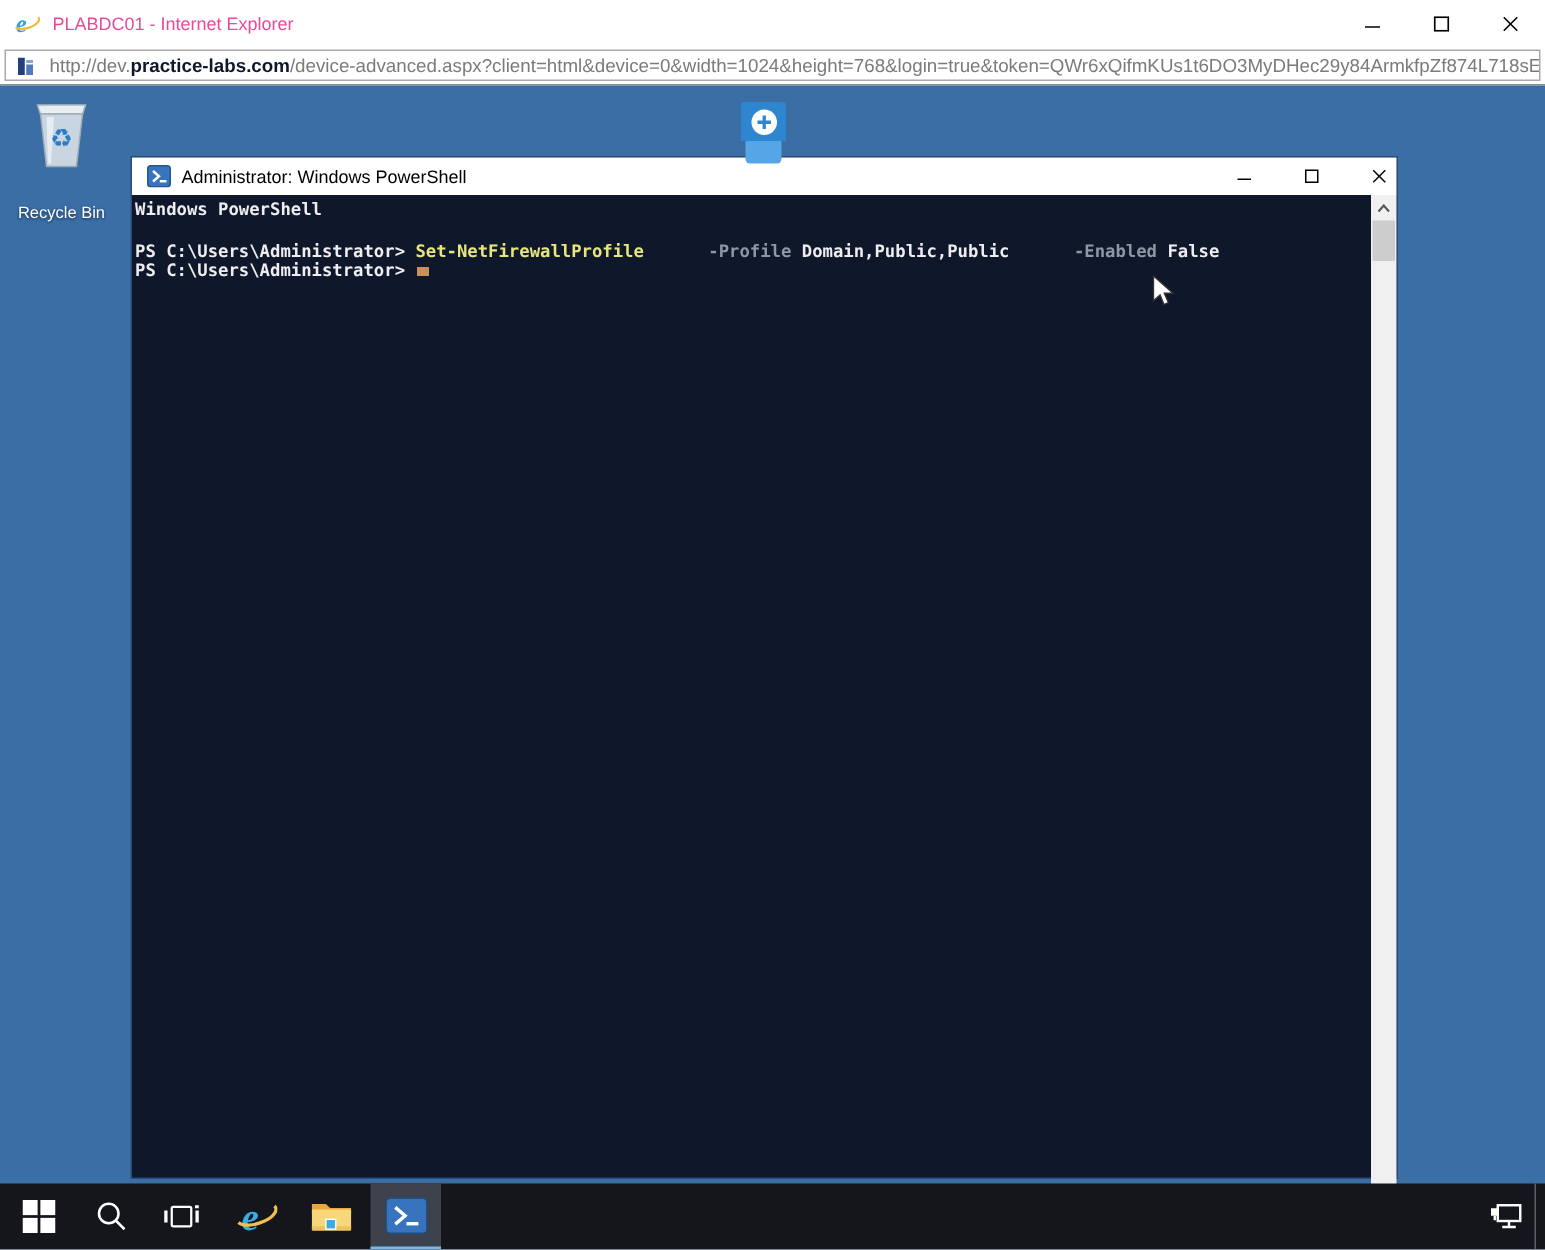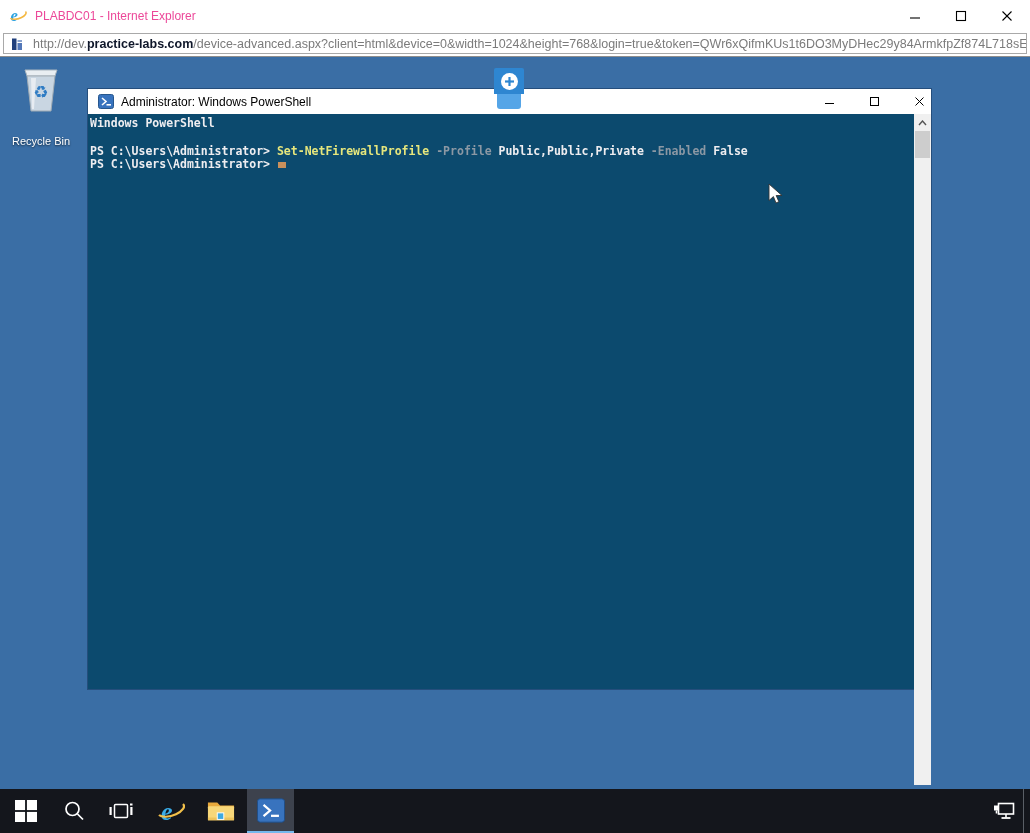--- a/index.html
+++ b/index.html
@@ -24,32 +24,32 @@
 
   .recycle-bin { position:absolute; left:7px; top:7px; width:68px; text-align:center; }
   .recycle-bin .label { margin-top:17px; font-size:11px; color:#fff; text-shadow:0 1px 2px rgba(0,0,0,.65); }
 
   .plus-button { position:absolute; left:494px; top:11px; width:30px; height:41px; z-index:30; cursor:pointer; }
   .plus-main { position:absolute; left:0; top:0; width:30px; height:26px; background:#2e86d1; border-radius:2px 2px 0 0; }
   .plus-tab { position:absolute; left:3px; top:26px; width:24px; height:15px; background:#55a5e7; border-radius:0 0 3px 3px; }
   .plus-circle { position:absolute; left:6.5px; top:5px; width:17px; height:17px; background:#fff; border-radius:50%; display:flex; align-items:center; justify-content:center; }
 
   
-  .ps-window { position:absolute; left:88px; top:32px; width:843px; height:600px; background:#0c4a6e; box-shadow:0 0 0 1px rgba(0,20,50,.35); z-index:10; }
+  .ps-window { position:absolute; left:88px; top:48px; width:843px; height:680px; background:#0f172a; box-shadow:0 0 0 1px rgba(0,20,50,.35); z-index:10; }
   .ps-titlebar { position:relative; height:25px; background:#fff; display:flex; align-items:center; }
   .ps-titlebar .ps-ico { margin-left:10px; }
   .ps-title { margin-left:7px; font-size:12px; color:#000; }
   .ps-controls { position:absolute; right:-11px; top:0; height:25px; display:flex; }
   .ps-controls .win-btn { width:45px; height:25px; }
 
   .ps-body { display:flex; height:671px;border-radius:10px; }
   .console { flex:1 1 auto; padding:3px 0 0 2px; font-family:"DejaVu Sans Mono","Liberation Mono",monospace; font-size:11.5px; line-height:13.8px; font-weight:600; color:#eeedf0; overflow:hidden; }
   .console .line { white-space:pre; }
   .tok-cmdlet { color:#e6e67c; }
-  .tok-param { color:#8c98a4; }
+  .tok-param { color:#8c98a4;margin-left:36px; }
   .cursor-block { display:inline-block; width:8px; height:6px; background:#c9905c; margin-left:1px; }
 
   .scrollbar { flex:0 0 17px; background:#f0f0f0; position:relative; }
   .sb-up { position:absolute; left:0; top:0; width:17px; height:17px; display:flex; align-items:center; justify-content:center; }
   .sb-thumb { position:absolute; left:1px; top:17px; width:15px; height:27px; background:#cdcdcd; }
 
   
   .taskbar { position:absolute; left:0; top:732px; width:1030px; height:44px; background:#14161c; z-index:40; }
   .tb-btn { position:absolute; top:0; height:44px; width:46px; display:flex; align-items:center; justify-content:center; }
   .tb-btn.active { background:#3d424d; border-bottom:2px solid #76b9ed; }
@@ -149,21 +149,21 @@
                 <line x1="9.5" y1="1.5" x2="1.5" y2="9.5" stroke="#000" stroke-width="1"></line>
               </svg>
           </div>
         </div>
       </div>
 
       <div class="ps-body">
         <div class="console">
           <div class="line">Windows PowerShell</div>
           <div class="line">&nbsp;</div>
-          <div class="line"><span>PS C:\Users\Administrator&gt; </span><span class="tok-cmdlet">Set-NetFirewallProfile</span><span class="tok-param"> -Profile </span><span>Public,Public,Private</span><span class="tok-param"> -Enabled </span><span>False</span></div>
+          <div class="line"><span>PS C:\Users\Administrator&gt; </span><span class="tok-cmdlet">Set-NetFirewallProfile</span><span class="tok-param"> -Profile </span><span>Domain,Public,Public</span><span class="tok-param"> -Enabled </span><span>False</span></div>
           <div class="line"><span>PS C:\Users\Administrator&gt; </span><span class="cursor-block"></span></div>
         </div>
         <div class="scrollbar">
           <div class="sb-up">
             <svg width="9" height="6" viewBox="0 0 9 6">
                 <path d="M1 5 L4.5 1 L8 5" fill="none" stroke="#555" stroke-width="1.4"></path>
               </svg>
           </div>
           <div class="sb-thumb"></div>
         </div>

